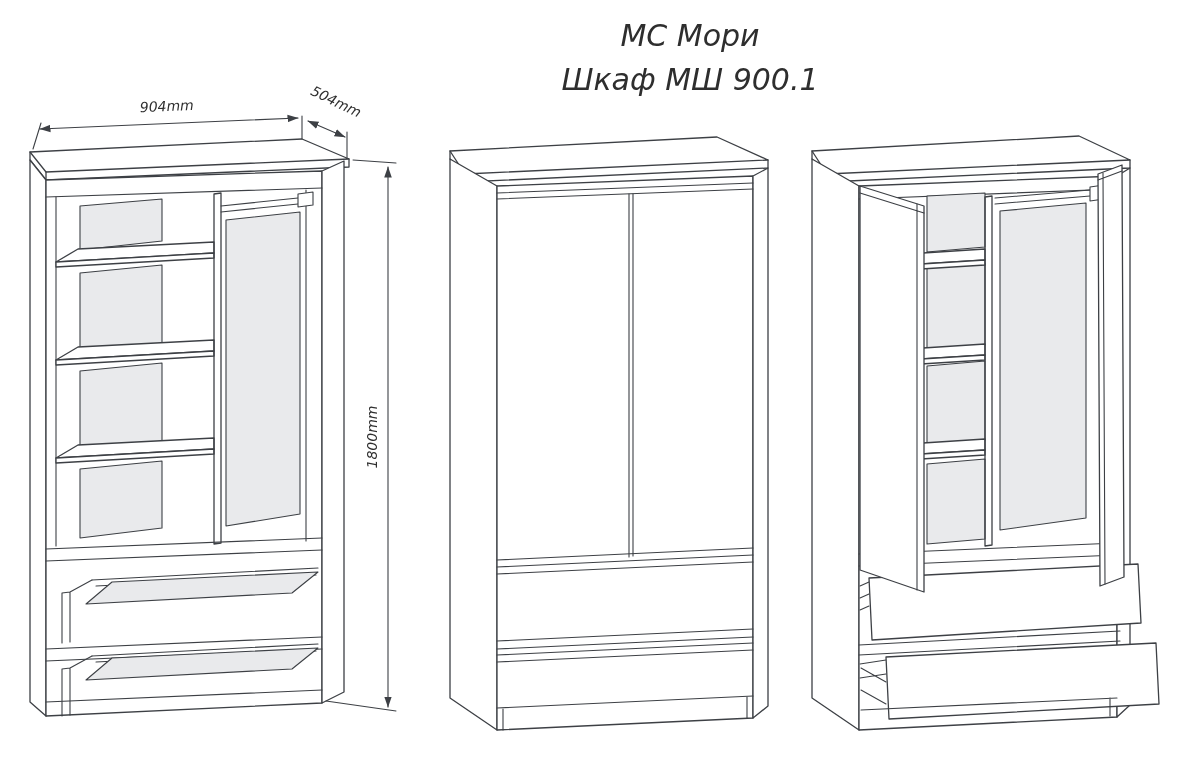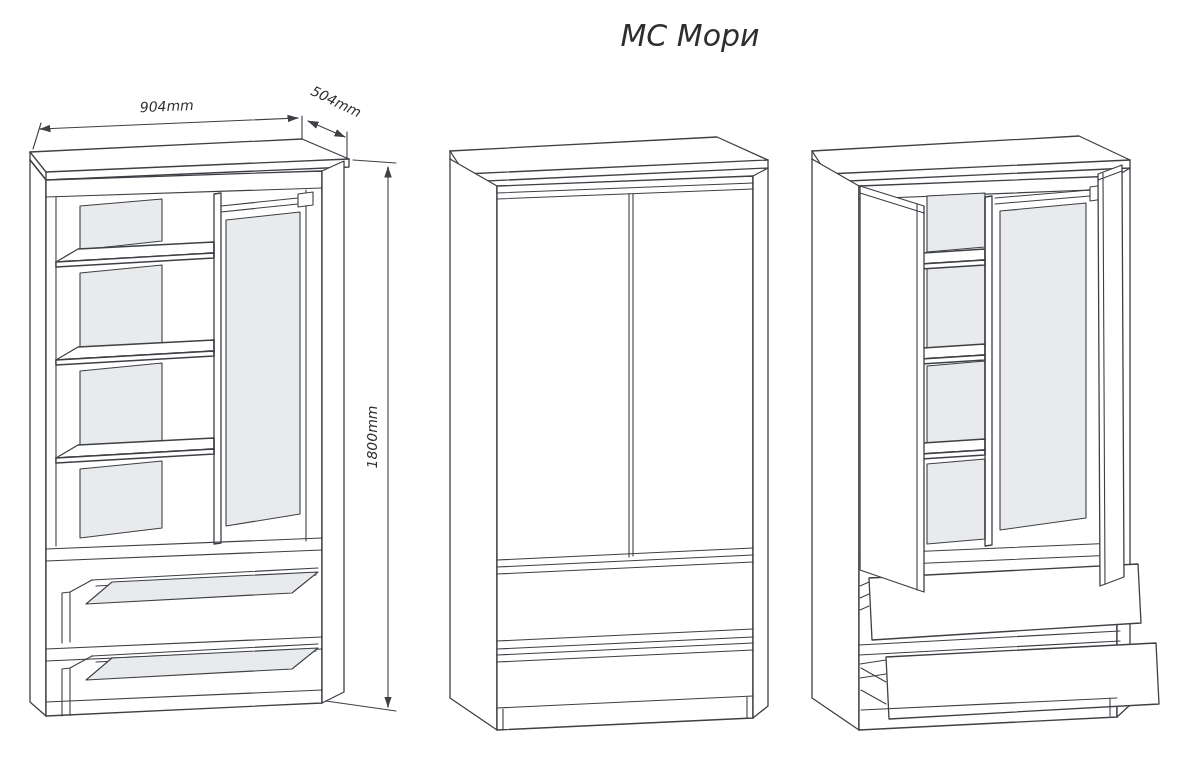--- a/index.html
+++ b/index.html
@@ -15,20 +15,21 @@
   .thin{stroke-width:1.1;}
   .dimlab{font:italic 14px "DejaVu Sans",sans-serif;fill:#2f2f2f;}
 </style>
 </head>
 <body>
 
 <div id="stage">
 
   <div class="title-block">
     <div class="title-line">МС Мори</div>
+    <div class="title-line">Шкаф МШ 900.1</div>
   </div>
 
   <svg width="1200" height="774" viewBox="0 0 1200 774">
     <defs>
       <marker id="ah" markerWidth="12" markerHeight="10" refX="10.5" refY="5" orient="auto-start-reverse" markerUnits="userSpaceOnUse">
         <path d="M0,1.2 L11,5 L0,8.8 Z" fill="#3d4045"></path>
       </marker>
     </defs>
 
     <g>

